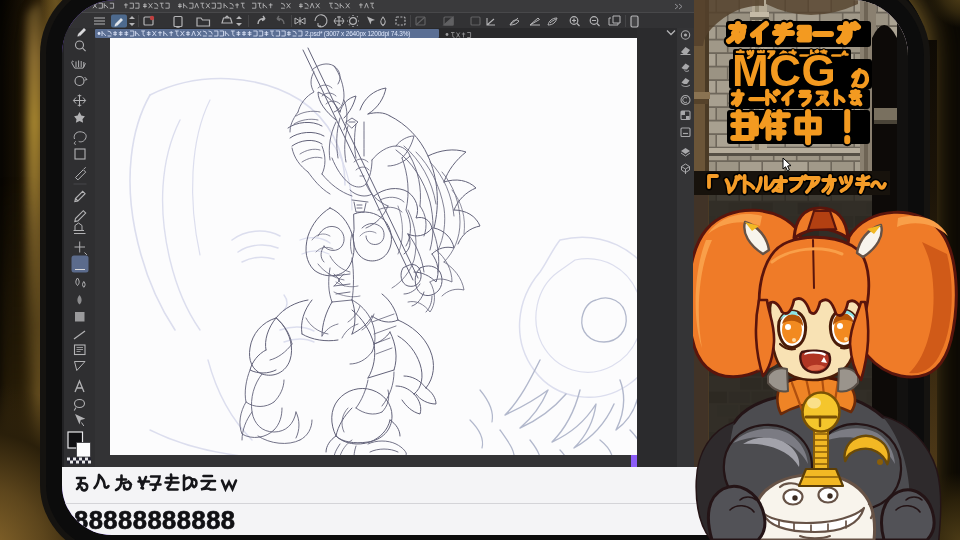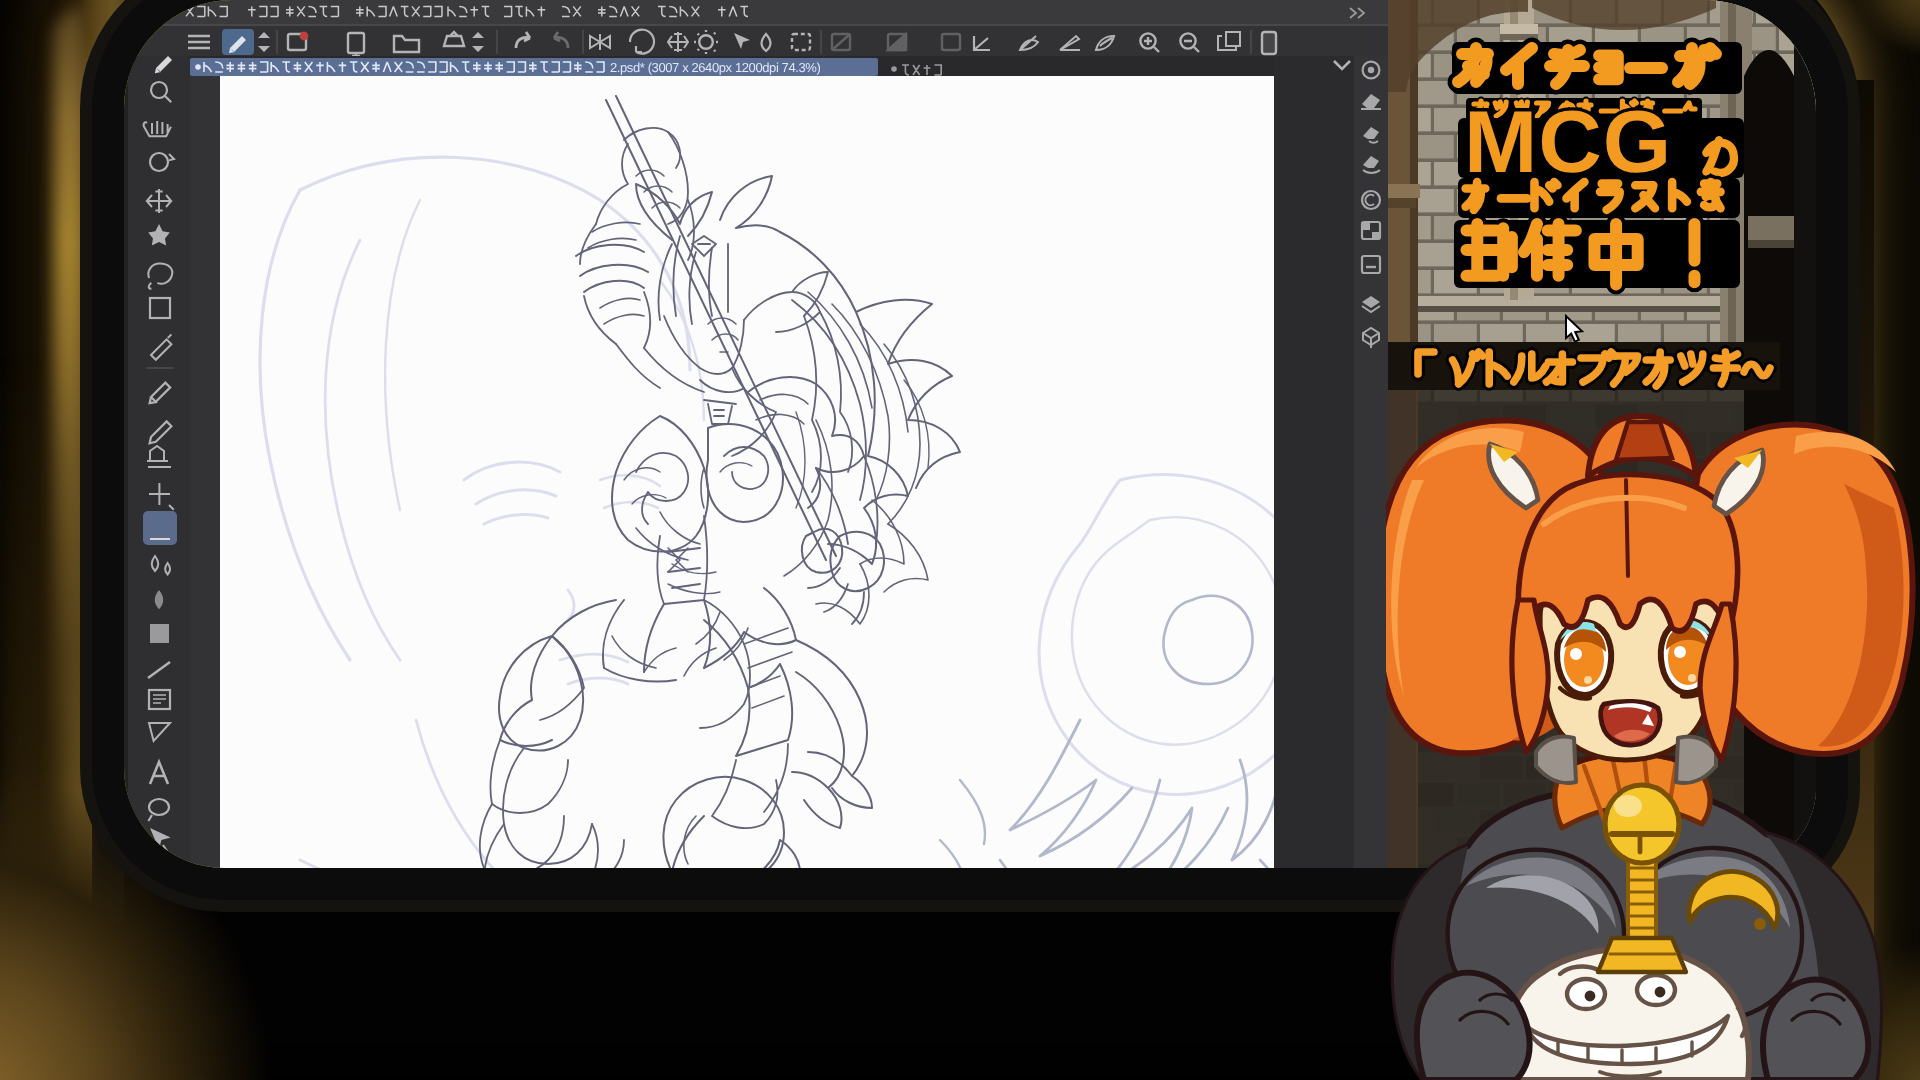--- a/index.html
+++ b/index.html
@@ -8,21 +8,21 @@
 #bezelring{left:46px;top:-26px;width:880px;height:584px;border-radius:74px;border:16px solid #0b0b0b;box-sizing:border-box;box-shadow:0 0 24px 3px rgba(196,156,66,0.55),0 0 70px 24px rgba(110,84,30,0.28),inset 0 0 14px 4px #000;}
 #glowBL{left:0;top:330px;width:140px;height:210px;background:radial-gradient(ellipse 160px 180px at -15px 555px,#8a682c 0%,#5c451c 38%,#2a1f0a 68%,rgba(0,0,0,0) 95%);background-position:0 -330px;background-size:140px 540px;}
 #glowTL{left:0;top:0;width:120px;height:60px;background:radial-gradient(circle 90px at 118px -10px,rgba(0,0,0,0) 55%,#6a5220 70%,rgba(0,0,0,0) 88%);}
 #glowTR{left:910px;top:0;width:50px;height:45px;background:radial-gradient(circle 55px at 110% -25%,#5e4a1e 0%,#32270e 45%,rgba(0,0,0,0) 72%);}
 #bezR{left:905px;top:40px;width:32px;height:500px;background:linear-gradient(180deg,#0e0a04 0%,#1c1408 30%,#33250e 58%,#4a3616 82%,#5a4420 100%);}
 #bezRarc{left:860px;top:0px;width:60px;height:70px;border-top-right-radius:58px;border-top:3px solid #34322e;border-right:3px solid #2c2a26;box-sizing:border-box;}
 #glowBR{left:880px;top:430px;width:80px;height:110px;background:radial-gradient(circle 90px at 100% 100%,#4a3a16 0%,#2a200a 45%,rgba(0,0,0,0) 75%);}
 #goldedge{left:27px;top:4px;width:15px;height:536px;border-radius:50px 0 0 0;background:linear-gradient(180deg,#57441e 0%,#8a6c30 10%,#a5842f 22%,#7a5f28 42%,#634d20 60%,#7a5f28 80%,#a8842f 97%);filter:blur(4px);}
 #washL{left:0;top:180px;width:36px;height:360px;background:linear-gradient(180deg,rgba(0,0,0,0) 0%,rgba(44,32,8,0.65) 55%,rgba(84,62,24,0.9) 100%);filter:blur(5px);}
 
-#screen{left:62px;top:0px;width:846px;height:434px;border-radius:54px 56px 40px 50px;overflow:hidden;background:#84cc16;box-shadow:0 0 0 16px #0c0c0c,0 0 0 22px #151310;}
+#screen{left:62px;top:0px;width:846px;height:535px;border-radius:54px 56px 40px 50px;overflow:hidden;background:#8b5cf6;box-shadow:0 0 0 16px #0c0c0c,0 0 0 22px #151310;}
 #menubar{left:0;top:0;width:632px;height:12px;background:#3a3a3c;color:#d6d6d8;font-size:7.5px;}
 #toolbar{left:0;top:12px;width:632px;height:16px;background:#323234;border-top:1px solid #48484a;box-sizing:border-box;}
 #tabbar{left:0;top:28px;width:632px;height:10px;background:#29292b;}
 #activetab{left:33px;top:28.5px;width:344px;height:9px;background:#5b6f94;border-radius:1px;color:#dfe7fa;font-size:6.5px;line-height:9px;padding-left:4px;box-sizing:border-box;white-space:nowrap;overflow:hidden;letter-spacing:-0.2px;}
 #tab2{left:382px;top:30px;color:#9a9a9c;font-size:6.5px;}
 #leftstrip{left:0;top:28px;width:8px;height:439px;background:#222224;}
 #toolcol{left:2px;top:28px;width:31px;height:439px;background:#2f2f31;}
 #surround{left:33px;top:38px;width:536px;height:429px;background:#333335;}
 #page{left:48px;top:38px;width:527px;height:417px;background:#fcfcfd;}
 #rpanel{left:575px;top:28px;width:57px;height:439px;background:#2b2b2d;}
@@ -782,20 +782,36 @@
             <path transform="translate(789.4999999999998,176) scale(1.0)" d="M1 3 h11 c0 5 -4 9 -10 12 M13 1 l2 2 M16 0 l2 2" stroke-width="3.80"></path>
             <path transform="translate(805.7999999999997,176) scale(1.0)" d="M1 2 h12 c0 3 -3 6 -6 8 M7 2 c0 6 -2 10 -6 14" stroke-width="3.80"></path>
             <path transform="translate(822.0999999999997,176) scale(1.0)" d="M1 4 h12 M8 0 c0 7 -3 12 -7 15 M10 4 c1 6 -1 10 -4 13" stroke-width="3.80"></path>
             <path transform="translate(838.3999999999996,176) scale(1.0)" d="M2 2 l2 5 M7 1 l1 5 M13 1 c0 7 -4 11 -10 14" stroke-width="3.80"></path>
             <path transform="translate(854.6999999999996,176) scale(1.0)" d="M3 3 c4 1 8 0 11 -2 M2 8 h12 M8 0 c1 6 1 11 -2 16" stroke-width="3.80"></path>
             <path transform="translate(870.9999999999995,176) scale(1.0)" d="M1 10 c2 -5 5 -5 7 -1 c2 4 4 4 6 -1" stroke-width="3.80"></path>
           </g>
           <path d="M783 158 l0 11 2.6-2.2 1.8 4 2-.9 -1.8-3.9 3.4-.4 z" fill="#fff" stroke="#000" stroke-width="1"></path>
         </svg>
       </div>
+   <div id="chatbar" class="abs">
+        <svg width="846" height="68" viewBox="0 0 68 0 846 68" style="position:absolute;left:0;top:0">
+  <g stroke="#16161a" stroke-width="2.6" fill="none" stroke-linecap="round">
+   <path d="M15 11h8 M19 11c0 6-1 9-4 11 M16.5 17c6-2 9.5 0 8.5 4c-1 3.5-5.5 3-5.5-.5"></path>
+   <path d="M37 8c0 6-1.5 10-4.5 13 M37 8c3.5 3.5 5.5 7 5.5 10 c0 3 2.5 3.5 4 1"></path>
+   <path d="M55 12.5h9 M59.5 8.5v5c0 5-2 8-5.5 9.5 M61.5 16.5c4.5-2.5 8-1 7 3c-1 4-6.5 4-6.5-.5 M66.5 14.5l2.5 3"></path>
+   <path d="M77.5 10.5l3.5 11 M84 10l-4.5 11 M76.5 14.5h10.5 M89 9.5h8.5c-.5 5-2 7-4 8.5v3c0 1.5-1 2-2.5 2 M88.5 17.5h10"></path>
+   <path d="M104.5 11h11 M103.5 15.5h13 M109 7.5c1 6 .5 10.5-3.5 13.5 M106.5 22.5h9"></path>
+   <path d="M122 8.5v14.5 M122 13c3.5-3.5 7-3 8 0c1 3.5-2 7.5-5.5 9 M130 13c2.5-1.5 4.5 0 4.5 3c0 4-3.5 5.5-3.5 2.5"></path>
+   <path d="M141.5 9h8.5 M139.5 14h13.5 M148 14c-2 4.5-5.5 7.5-9 8.5c4.5-1 7-2 9.5 0h4.5"></path>
+   <path d="M160 13.5l3.5 8.5 3.5-7 3.5 7 3.5-8.5"></path>
+  </g>
+  <text x="12" y="30" font-family="Liberation Sans" font-weight="bold" font-size="25" fill="#17171a" transform="translate(0,0)" dominant-baseline="hanging" style="display:none">x</text>
+  <text x="12" y="62" font-family="Liberation Sans" font-weight="bold" font-size="25.5" fill="#111114" letter-spacing="0.5" stroke="#111114" stroke-width="0.7">88888888888</text>
+ </svg>
+      </div>
    <div id="chatline" class="abs"></div>
  </div>
 <svg class="abs" style="left:693px;top:202px" width="267" height="338" viewBox="693 202 267 338">
       <path d="M800 234 C782 204 728 202 706 230 C688 252 684 300 692 338 C698 366 714 380 742 376 C768 372 790 350 796 318 C802 288 804 256 800 234 Z" fill="#ef7b28" stroke="#5a150c" stroke-width="3" stroke-linecap="round" stroke-linejoin="round"></path>
       <path d="M790 310 C788 336 776 360 756 370 C770 372 784 362 791 344 C795 332 794 318 790 310 Z" fill="#d05a18"></path>
       <path d="M706 240 C694 270 692 318 702 348 C696 314 698 270 712 240 Z" fill="#f99f49"></path>
       <path d="M762 216 C740 210 718 218 708 234 C722 222 744 219 760 226 Z" fill="#f99f49"></path>
       <path d="M849 237 C867 206 920 204 941 232 C958 254 960 302 951 340 C944 368 928 381 901 376 C876 371 855 348 850 316 C845 286 845 258 849 237 Z" fill="#ef7b28" stroke="#5a150c" stroke-width="3" stroke-linecap="round" stroke-linejoin="round"></path>
       <path d="M947 254 C955 286 953 328 941 352 C935 366 924 375 909 373 C927 357 936 320 933 284 C932 266 928 254 922 242 Z" fill="#d05a18"></path>
       <path d="M898 218 C920 212 940 220 948 236 C935 223 913 220 897 227 Z" fill="#f99f49"></path>

